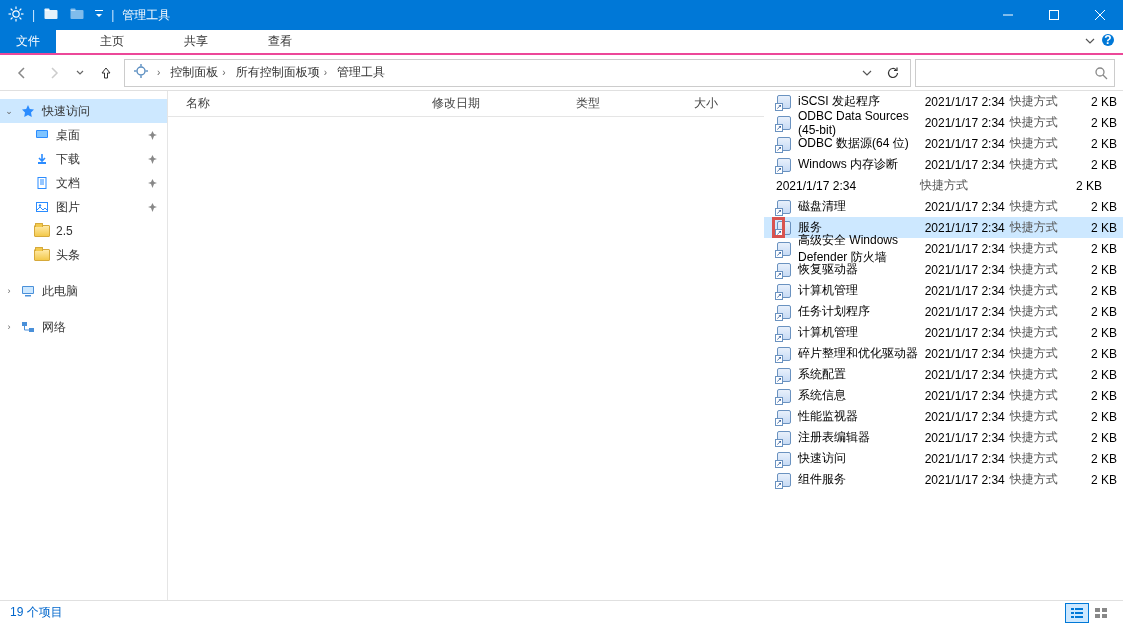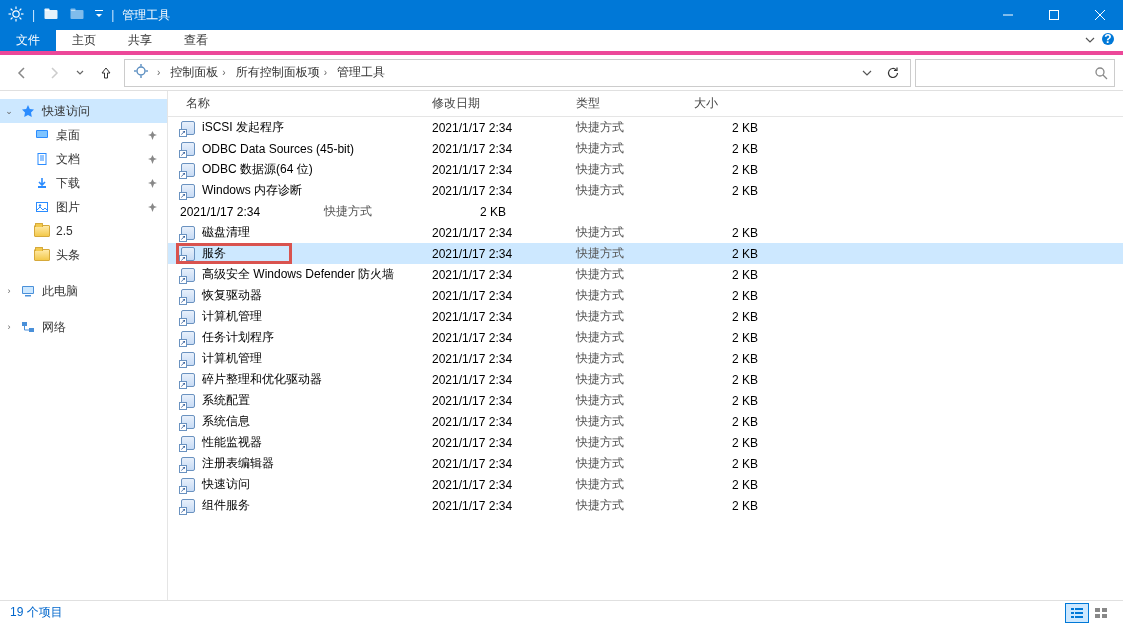--- a/index.html
+++ b/index.html
@@ -7,21 +7,21 @@
 
 .titlebar { height: 30px; background: #0078d7; display: flex; align-items: center; color: #fff; }
 .titlebar .sys-icons { display: flex; align-items: center; gap: 6px; padding: 0 8px; }
 .titlebar .sys-icons svg { width: 16px; height: 16px; }
 .titlebar .qat { display: flex; align-items: center; gap: 2px; padding: 0 4px; }
 .titlebar .title { padding-left: 8px; font-size: 12px; }
 .titlebar .spacer { flex: 1; }
 .titlebar .win-btns { display: flex; }
 .titlebar .win-btn { width: 46px; height: 30px; display: flex; align-items: center; justify-content: center; }
 
-.ribbon-tabs { height: 25px; background: #fff; display: flex; align-items: stretch; border-bottom: 4px solid #ec4899; }
+.ribbon-tabs { height: 25px; background: #fff; display: flex; align-items: stretch; border-bottom: 2px solid #ec4899; gap: 28px; }
 .ribbon-tabs .tab { padding: 0 16px; display: flex; align-items: center; color: #333; cursor: default; }
 .ribbon-tabs .tab.file { background: #0078d7; color: #fff; }
 .ribbon-tabs .rspacer { flex: 1; }
 .ribbon-tabs .expand { padding: 0 8px; display: flex; align-items: center; gap: 6px; }
 
 .navbar { height: 36px; background: #fff; display: flex; align-items: center; padding: 4px 8px; gap: 4px; border-bottom: 1px solid #e0e0e0; }
 .nav-btn { width: 28px; height: 28px; display: flex; align-items: center; justify-content: center; color: #888; border-radius: 2px; }
 .nav-btn.enabled { color: #333; }
 .nav-history { width: 16px; display: flex; align-items: center; justify-content: center; color: #666; }
 .breadcrumb-wrap { flex: 1; height: 28px; border: 1px solid #ccc; display: flex; align-items: center; padding: 0 4px; }
@@ -37,21 +37,21 @@
 .body { flex: 1; display: flex; overflow: hidden; }
 .nav-pane { width: 168px; border-right: 1px solid #e5e5e5; padding: 8px 0; overflow: auto; }
 .nav-item { height: 24px; display: flex; align-items: center; padding: 0 10px 0 18px; gap: 6px; color: #333; position: relative; }
 .pin { width: 10px; height: 10px; display:flex; align-items:center; justify-content:center; color:#666; }
 .nav-item.selected { background: #cde8ff; }
 .nav-item .nicn { width: 16px; height: 16px; display: flex; align-items: center; justify-content: center; }
 .nav-item .exp { width: 10px; color: #666; font-size: 9px; display:flex; justify-content:center; }
 .nav-item.root { padding-left: 4px; }
 .nav-gap { height: 12px; }
 
-.content { flex: 1; display: flex; flex-direction: column; overflow: hidden; }
+.content { flex: 1; display: flex; flex-direction: row; overflow: hidden; }
 .col-headers { height: 26px; display: flex; align-items: center; border-bottom: 1px solid #e5e5e5; color: #444; padding-left: 12px; }
 .col-name { width: 252px; padding-left: 6px; }
 .col-date { width: 144px; }
 .col-type { width: 118px; }
 .col-size { width: 70px; text-align: left; }
 .file-list { flex: 1; overflow: auto; }
 .row { height: 21px; display: flex; align-items: center; padding-left: 12px; }
 .row.active { background: #cde8ff; }
 .row.highlighted .cell.name { position: relative; }
 .row.highlighted .cell.name::after { content: ""; position: absolute; left: -4px; top: -2px; right: 140px; bottom: -2px; border: 3px solid #d9534f; pointer-events: none; }
@@ -257,42 +257,42 @@
           <span class="pin" style="margin-left:auto;">
             <svg width="9" height="9">
               <path d="M4.5 0 L6 3 L9 4 L6 5 L4.5 9 L3 5 L0 4 L3 3 Z" fill="#888"></path>
             </svg>
           </span>
         </div>
         <div class="nav-item">
           <span class="exp"></span>
           <span class="nicn">
             <svg width="14" height="14">
+              <path d="M7 2 L7 8 M4 6 L7 9 L10 6" stroke="#2b8cff" stroke-width="1.6" fill="none"></path>
+              <rect x="3" y="10" width="8" height="2" fill="#2b8cff"></rect>
+            </svg>
+          </span>
+          <span>下载</span>
+          <span class="pin" style="margin-left:auto;">
+            <svg width="9" height="9">
+              <path d="M4.5 0 L6 3 L9 4 L6 5 L4.5 9 L3 5 L0 4 L3 3 Z" fill="#888"></path>
+            </svg>
+          </span>
+        </div>
+        <div class="nav-item">
+          <span class="exp"></span>
+          <span class="nicn">
+            <svg width="14" height="14">
               <rect x="3" y="1.5" width="8" height="11" fill="#fff" stroke="#2b8cff" stroke-width="1"></rect>
               <line x1="5" y1="4" x2="9" y2="4" stroke="#2b8cff"></line>
               <line x1="5" y1="6" x2="9" y2="6" stroke="#2b8cff"></line>
               <line x1="5" y1="8" x2="9" y2="8" stroke="#2b8cff"></line>
             </svg>
           </span>
           <span>文档</span>
-          <span class="pin" style="margin-left:auto;">
-            <svg width="9" height="9">
-              <path d="M4.5 0 L6 3 L9 4 L6 5 L4.5 9 L3 5 L0 4 L3 3 Z" fill="#888"></path>
-            </svg>
-          </span>
-        </div>
-        <div class="nav-item">
-          <span class="exp"></span>
-          <span class="nicn">
-            <svg width="14" height="14">
-              <path d="M7 2 L7 8 M4 6 L7 9 L10 6" stroke="#2b8cff" stroke-width="1.6" fill="none"></path>
-              <rect x="3" y="10" width="8" height="2" fill="#2b8cff"></rect>
-            </svg>
-          </span>
-          <span>下载</span>
           <span class="pin" style="margin-left:auto;">
             <svg width="9" height="9">
               <path d="M4.5 0 L6 3 L9 4 L6 5 L4.5 9 L3 5 L0 4 L3 3 Z" fill="#888"></path>
             </svg>
           </span>
         </div>
         <div class="nav-item">
           <span class="exp"></span>
           <span class="nicn">
             <svg width="14" height="14">

